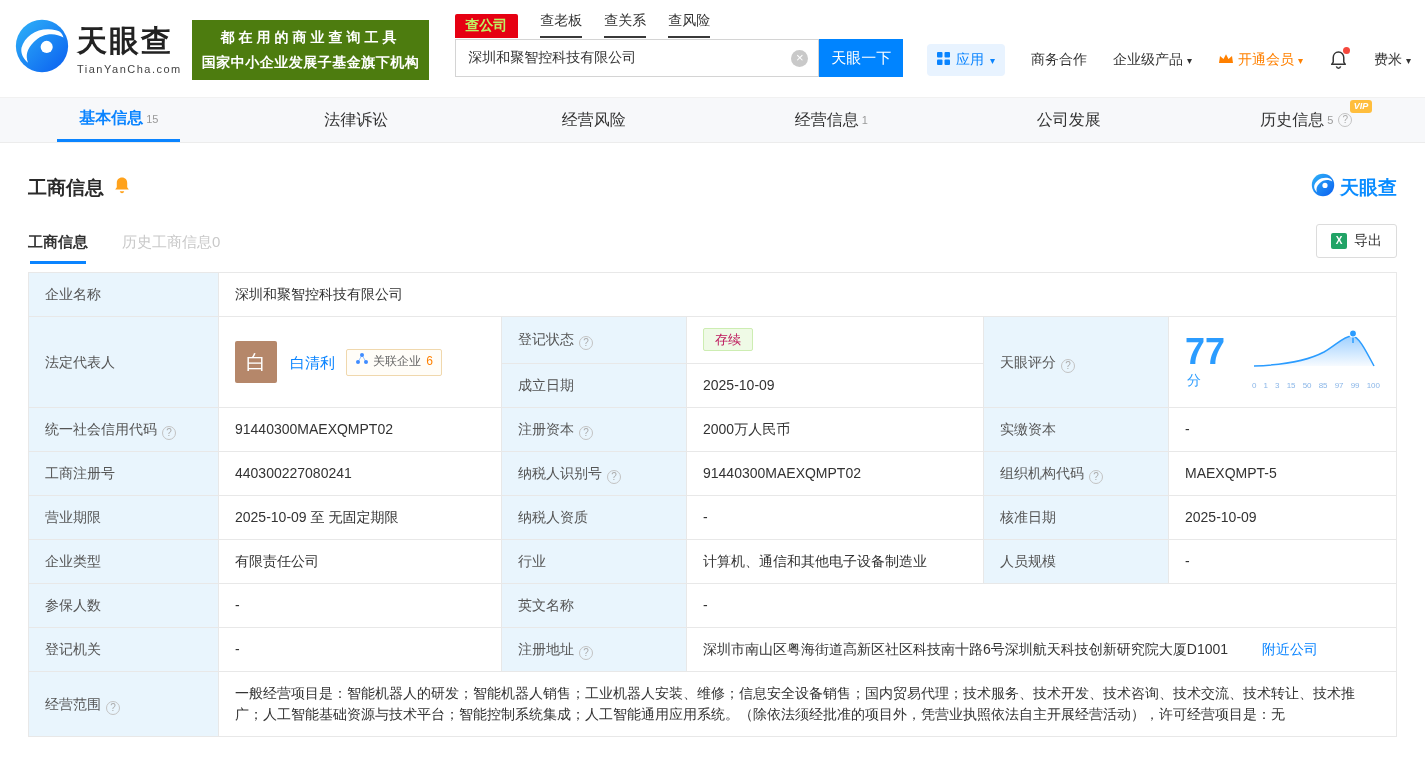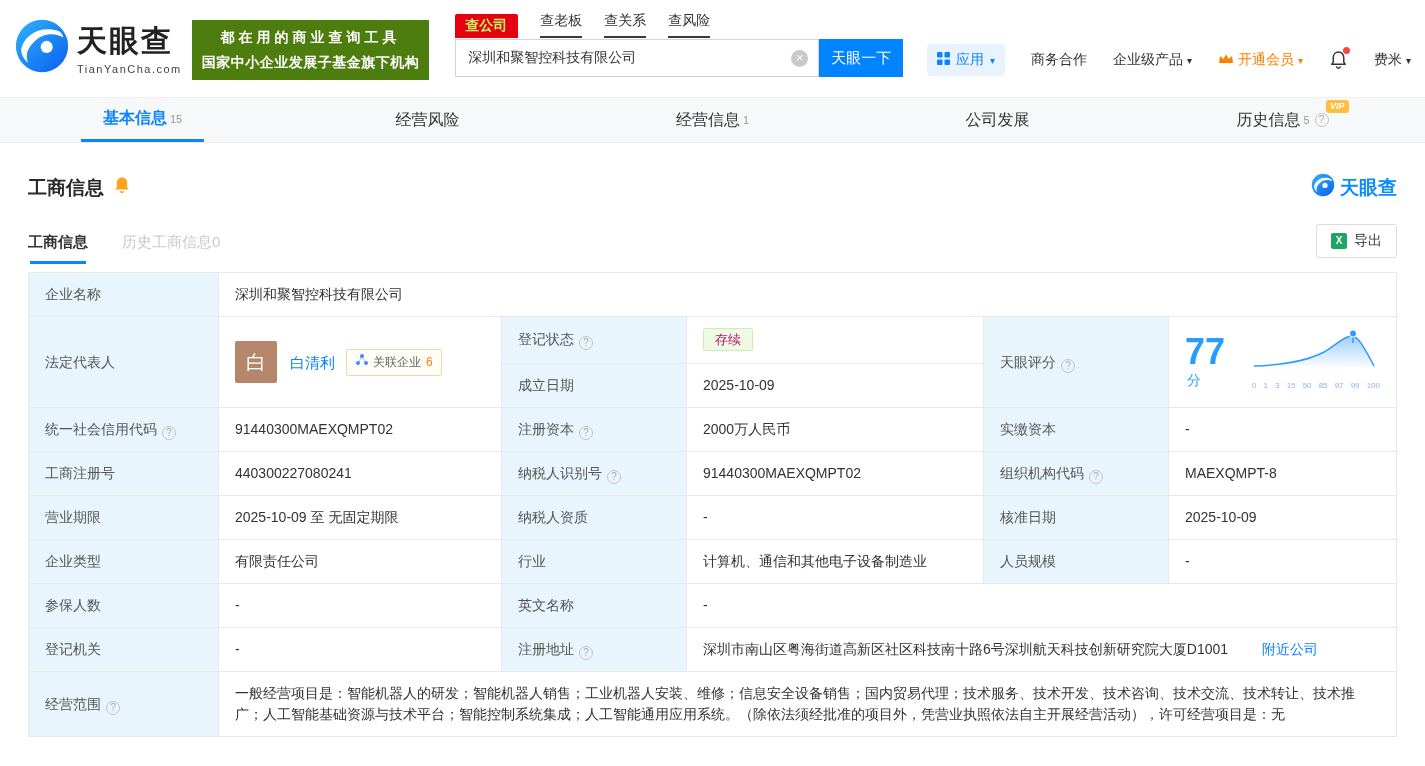--- a/index.html
+++ b/index.html
@@ -56,21 +56,21 @@
   .excel-ic { width: 16px; height: 16px; background: #21a366; border-radius: 2px; color: #fff; font-size: 10px; font-weight: bold; line-height: 16px; text-align: center; }
   
   .info-table { width: 100%; border-collapse: collapse; margin-top: 8px; table-layout: fixed; }
   .info-table td { border: 1px solid #e8e8e8; padding: 11px 16px; font-size: 14px; color: #333; line-height: 21px; word-break: break-all; vertical-align: middle; }
   td.lbl { background: #e9f5fd; color: #555; }
   td.lbl .lblin { display: flex; align-items: flex-end; }
   .tag-green { display: inline-block; background: #effae6; border: 1px solid #cdedb2; color: #be185d; padding: 1px 11px; border-radius: 2px; font-size: 13px; line-height: 19px; }
   .legal-cell { display: flex; align-items: center; }
   .avatar { width: 42px; height: 42px; background: #b5876a; color: #fff; font-size: 20px; display: flex; align-items: center; justify-content: center; border-radius: 2px; flex: none; }
   .legal-name { color: #0a84ff; font-size: 15px; margin: 0 11px 0 13px; cursor: pointer; }
-  .rel-badge { display: inline-flex; align-items: flex-end; gap: 5px; border: 1px solid #f0d8ad; border-radius: 2px; padding: 2px 8px; font-size: 12px; color: #666; cursor: pointer; background: #fffdf8; }
+  .rel-badge { display: inline-flex; align-items: flex-end; gap: 5px; border: 1px solid #f0d8ad; border-radius: 2px; padding: 2px 8px; font-size: 12px; color: #666; cursor: pointer; background: #fffdf8; font-family: Liberation Mono, monospace; }
   .rel-badge .num { color: #ff8000; }
   .score-cell { display: flex; align-items: center; gap: 12px; }
   .score-num { font-size: 36px; color: #2b9cff; font-weight: bold; line-height: 1; }
   .score-unit { font-size: 14px; color: #2b9cff; margin-left: 2px; }
   .chart { width: 128px; flex: none; }
   .axis { display: flex; justify-content: space-between; font-size: 8px; color: #8ab6e8; margin-top: 1px; }
   .addr-link { color: #0a84ff; margin-left: 10px; cursor: pointer; white-space: nowrap; padding-left: 24px; }
   .scope-text { line-height: 28px; }
 </style>
 </head>
@@ -157,20 +157,25 @@
       <span class="caret">▾</span>
     </span>
   </nav>
 </header>
 
 <nav class="main-tabs">
   <div class="main-tab active">
     <span class="inner">
         <span>基本信息</span>
         <sup class="cnt">15</sup>
+      </span>
+  </div>
+  <div class="main-tab">
+    <span class="inner">
+        <span>法律诉讼</span>
       </span>
   </div>
   <div class="main-tab">
     <span class="inner">
         <span>经营风险</span>
       </span>
   </div>
   <div class="main-tab">
     <span class="inner">
         <span>经营信息</span>
@@ -367,21 +372,21 @@
               <span class="qmark">?</span>
             </span>
           </td>
         <td>91440300MAEXQMPT02</td>
         <td class="lbl">
             <span class="lblin">
               <span>组织机构代码</span>
               <span class="qmark">?</span>
             </span>
           </td>
-        <td>MAEXQMPT-8</td>
+        <td>MAEXQMPT-5</td>
       </tr>
 
       <tr>
         <td class="lbl">
             <span class="lblin">
               <span>营业期限</span>
             </span>
           </td>
         <td>2025-10-09 至 无固定期限</td>
         <td class="lbl">

